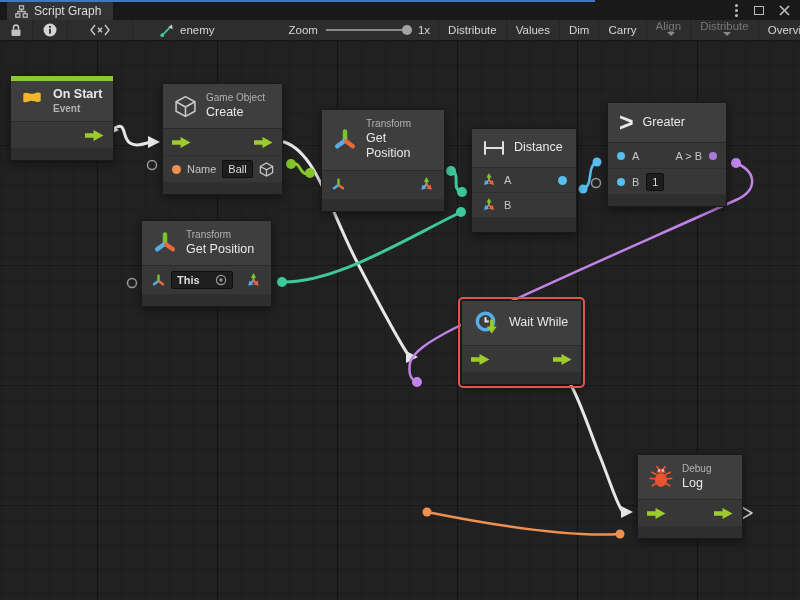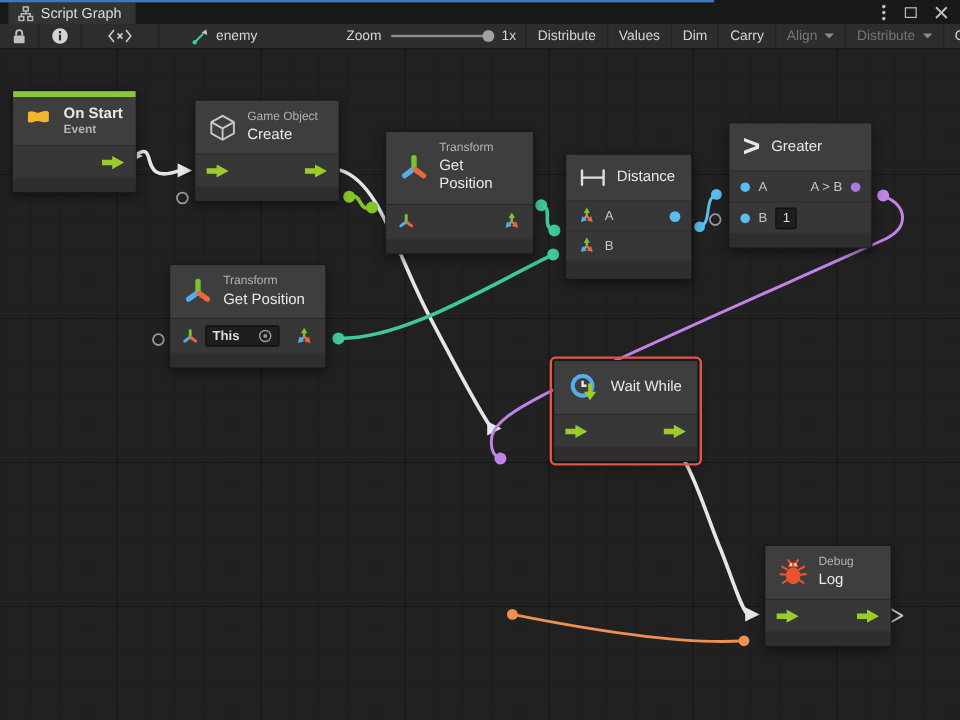--- a/index.html
+++ b/index.html
@@ -11,21 +11,21 @@
   .focus-line{position:absolute;left:0;top:0;width:595px;height:2px;background:#3E79BC;z-index:6;}
   .tabbar{position:absolute;left:0;top:0;width:800px;height:20px;background:#191919;z-index:5;display:flex;align-items:flex-end;}
   .tab{display:flex;align-items:center;gap:6px;height:18px;margin-left:7px;padding:0 12px 0 8px;background:#333333;color:#dddddd;font-size:12px;}
   .win-controls{position:absolute;right:10px;top:3px;display:flex;align-items:center;gap:15px;z-index:7;}
   .kebab{width:3px;height:3px;border-radius:50%;background:#bbbbbb;box-shadow:0 -5px 0 #bbbbbb,0 5px 0 #bbbbbb;}
   .maxbox{width:10px;height:9px;border:1.5px solid #bbbbbb;}
 
   .toolbar{position:absolute;left:0;top:20px;width:800px;height:21px;background:#2d2d2d;border-bottom:1px solid #161616;z-index:5;display:flex;align-items:stretch;font-size:11.5px;color:#d6d6d6;}
   .tbtn{display:flex;align-items:center;padding:0 9px;border-right:1px solid #242424;cursor:default;white-space:nowrap;}
   .tbtn.icon-btn{padding:0 10px;}
-  .tbtn.disabled{color:#767676;}
+  .tbtn.disabled{color:#767676;flex-direction:column;}
   .caret{width:0;height:0;border-left:4px solid transparent;border-right:4px solid transparent;border-top:4px solid #8a8a8a;margin-left:6px;}
   .spacer{flex:0 0 18px;}
   .graph-ref{display:flex;align-items:center;gap:6px;padding:0 8px;}
   .zoom-group{display:flex;align-items:center;gap:8px;padding:0 8px;margin-left:40px;}
   .slider-track{position:relative;width:84px;height:2px;background:#8b8b8b;}
   .slider-handle{position:absolute;right:-2px;top:-4px;width:10px;height:10px;border-radius:50%;background:#a2a2a2;}
   .grow{flex:1;}
   .right-group{display:flex;align-items:stretch;}
   .right-group .tbtn:first-child{border-left:1px solid #242424;}
 
@@ -260,20 +260,31 @@
         <svg width="19" height="11" viewBox="0 0 19 11">
             <path d="M0,3.2 h8.5 v-3.2 l10,5.5 -10,5.5 v-3.2 h-8.5 z" fill="#9CCB2D"></path>
           </svg>
       </span>
       <span class="ml-auto icon">
         <svg width="19" height="11" viewBox="0 0 19 11">
             <path d="M0,3.2 h8.5 v-3.2 l10,5.5 -10,5.5 v-3.2 h-8.5 z" fill="#9CCB2D"></path>
           </svg>
       </span>
     </div>
+    <div class="row" style="gap:6px;">
+      <span class="dot" style="background:#ED9050;"></span>
+      <span class="plabel">Name</span>
+      <span class="field">Ball</span>
+      <span class="ml-auto icon">
+        <svg width="15" height="15" viewBox="0 0 22 22" fill="none" stroke="#c8c8c8" stroke-width="1.8">
+            <path d="M11,1.5 L20,6.5 V15.5 L11,20.5 L2,15.5 V6.5 Z"></path>
+            <path d="M2,6.5 L11,11.5 L20,6.5 M11,11.5 V20.5"></path>
+          </svg>
+      </span>
+    </div>
     <div class="ftr"></div>
   </div>
 
   <div class="node" style="left:321px;top:109px;width:124px;">
     <div class="hdr">
       <span class="icon">
         <svg width="24" height="24" viewBox="0 0 16 16">
             <path d="M8,8.5 L8,2.3" stroke="#7CC32F" stroke-width="3" stroke-linecap="round"></path>
             <path d="M7.2,9 L2.8,12.2" stroke="#55AEE8" stroke-width="3" stroke-linecap="round"></path>
             <path d="M8.8,9 L13.2,12.2" stroke="#E8693C" stroke-width="3" stroke-linecap="round"></path>

